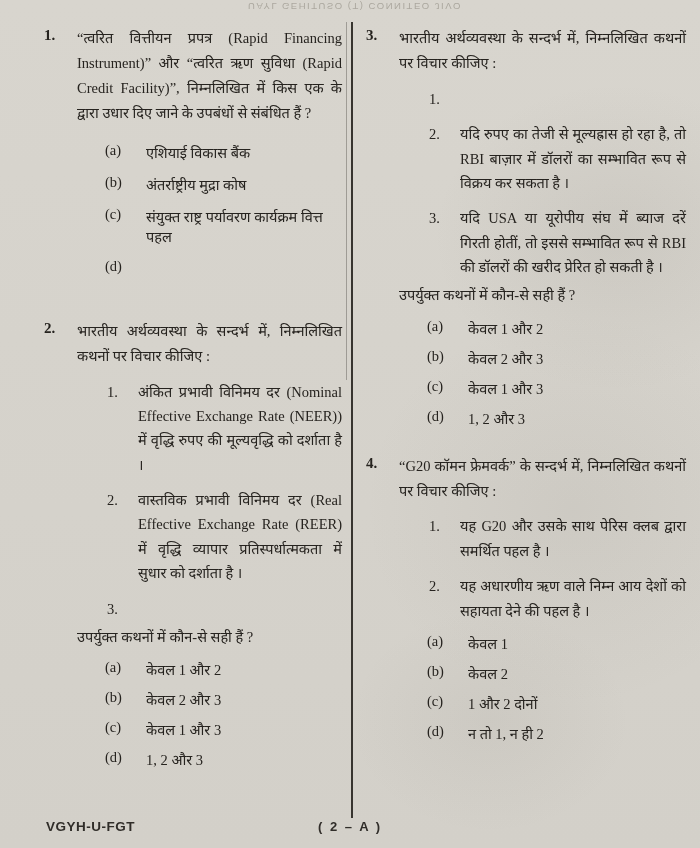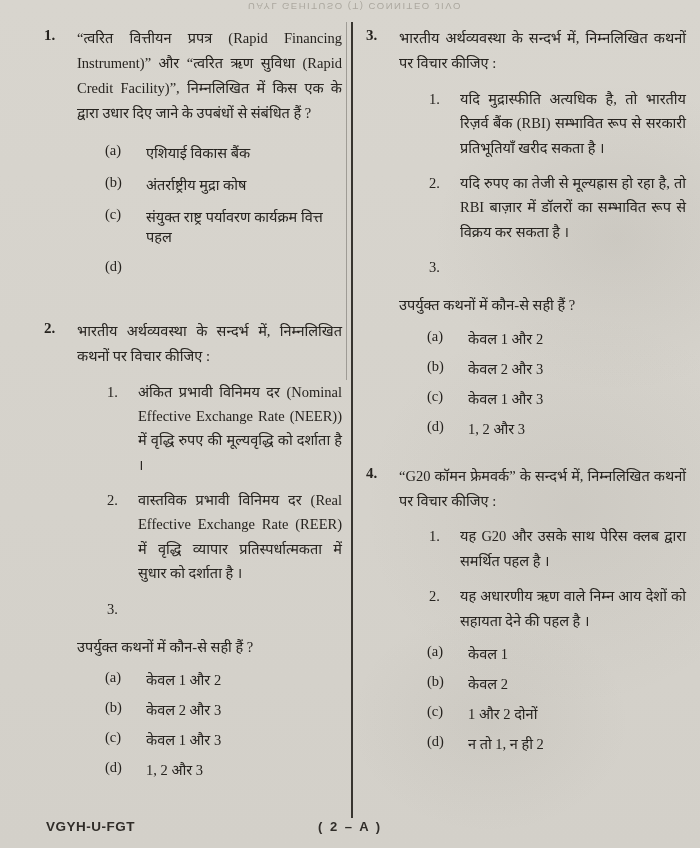--- a/index.html
+++ b/index.html
@@ -36,21 +36,21 @@
   .col-right{left:353px;width:347px;padding:0 14px 0 13px;}
   .q{display:flex;}
   .q + .q.gap-lg{margin-top:44px;}
   .q + .q.gap-md{margin-top:26px;}
   .qnum{width:33px;flex:none;font-weight:bold;font-size:15px;padding-top:1px;}
   .qbody{flex:1;min-width:0;}
   .intro{text-align:justify;line-height:1.72;}
   .stmt{display:flex;margin-top:11px;padding-left:30px;}
   .stmt-num{width:31px;flex:none;line-height:1.68;}
   .stmt-text{flex:1;text-align:justify;line-height:1.68;}
-  .qline{margin-top:15px;line-height:1.6;}
+  .qline{margin-top:5px;line-height:1.6;}
   .opt{display:flex;margin-top:12px;padding-left:28px;}
   .opt-tight .opt{margin-top:10px;}
   .opt-label{width:41px;flex:none;}
   .opt-text{flex:1;}
   .first-opts{margin-top:16px;}
   .footer-code{
     position:absolute;left:46px;bottom:14px;
     font-family:"Liberation Sans",sans-serif;font-weight:bold;
     font-size:13.5px;letter-spacing:.5px;color:#302d29;
   }
@@ -130,28 +130,28 @@
   </div>
 
   <div class="col col-right">
 
     <div class="q">
       <div class="qnum">3.</div>
       <div class="qbody opt-tight">
         <div class="intro">भारतीय अर्थव्यवस्था के सन्दर्भ में, निम्नलिखित कथनों पर विचार कीजिए :</div>
         <div class="stmt">
           <span class="stmt-num">1.</span>
-          <span class="stmt-text">यदि मुद्रास्फीति अत्यधिक है, तो भारतीय रिज़र्व बैंक (RBI) सम्भावित रूप से सरकारी प्रतिभूतियाँ खरीद सकता है ।</span>
         </div>
         <div class="stmt">
           <span class="stmt-num">2.</span>
           <span class="stmt-text">यदि रुपए का तेजी से मूल्यह्रास हो रहा है, तो RBI बाज़ार में डॉलरों का सम्भावित रूप से विक्रय कर सकता है ।</span>
         </div>
         <div class="stmt">
           <span class="stmt-num">3.</span>
+          <span class="stmt-text">यदि USA या यूरोपीय संघ में ब्याज दरें गिरती होतीं, तो इससे सम्भावित रूप से RBI की डॉलरों की खरीद प्रेरित हो सकती है ।</span>
         </div>
         <div class="qline">उपर्युक्त कथनों में कौन-से सही हैं ?</div>
         <div class="opt">
           <span class="opt-label">(a)</span>
           <span class="opt-text">केवल 1 और 2</span>
         </div>
         <div class="opt">
           <span class="opt-label">(b)</span>
           <span class="opt-text">केवल 2 और 3</span>
         </div>

